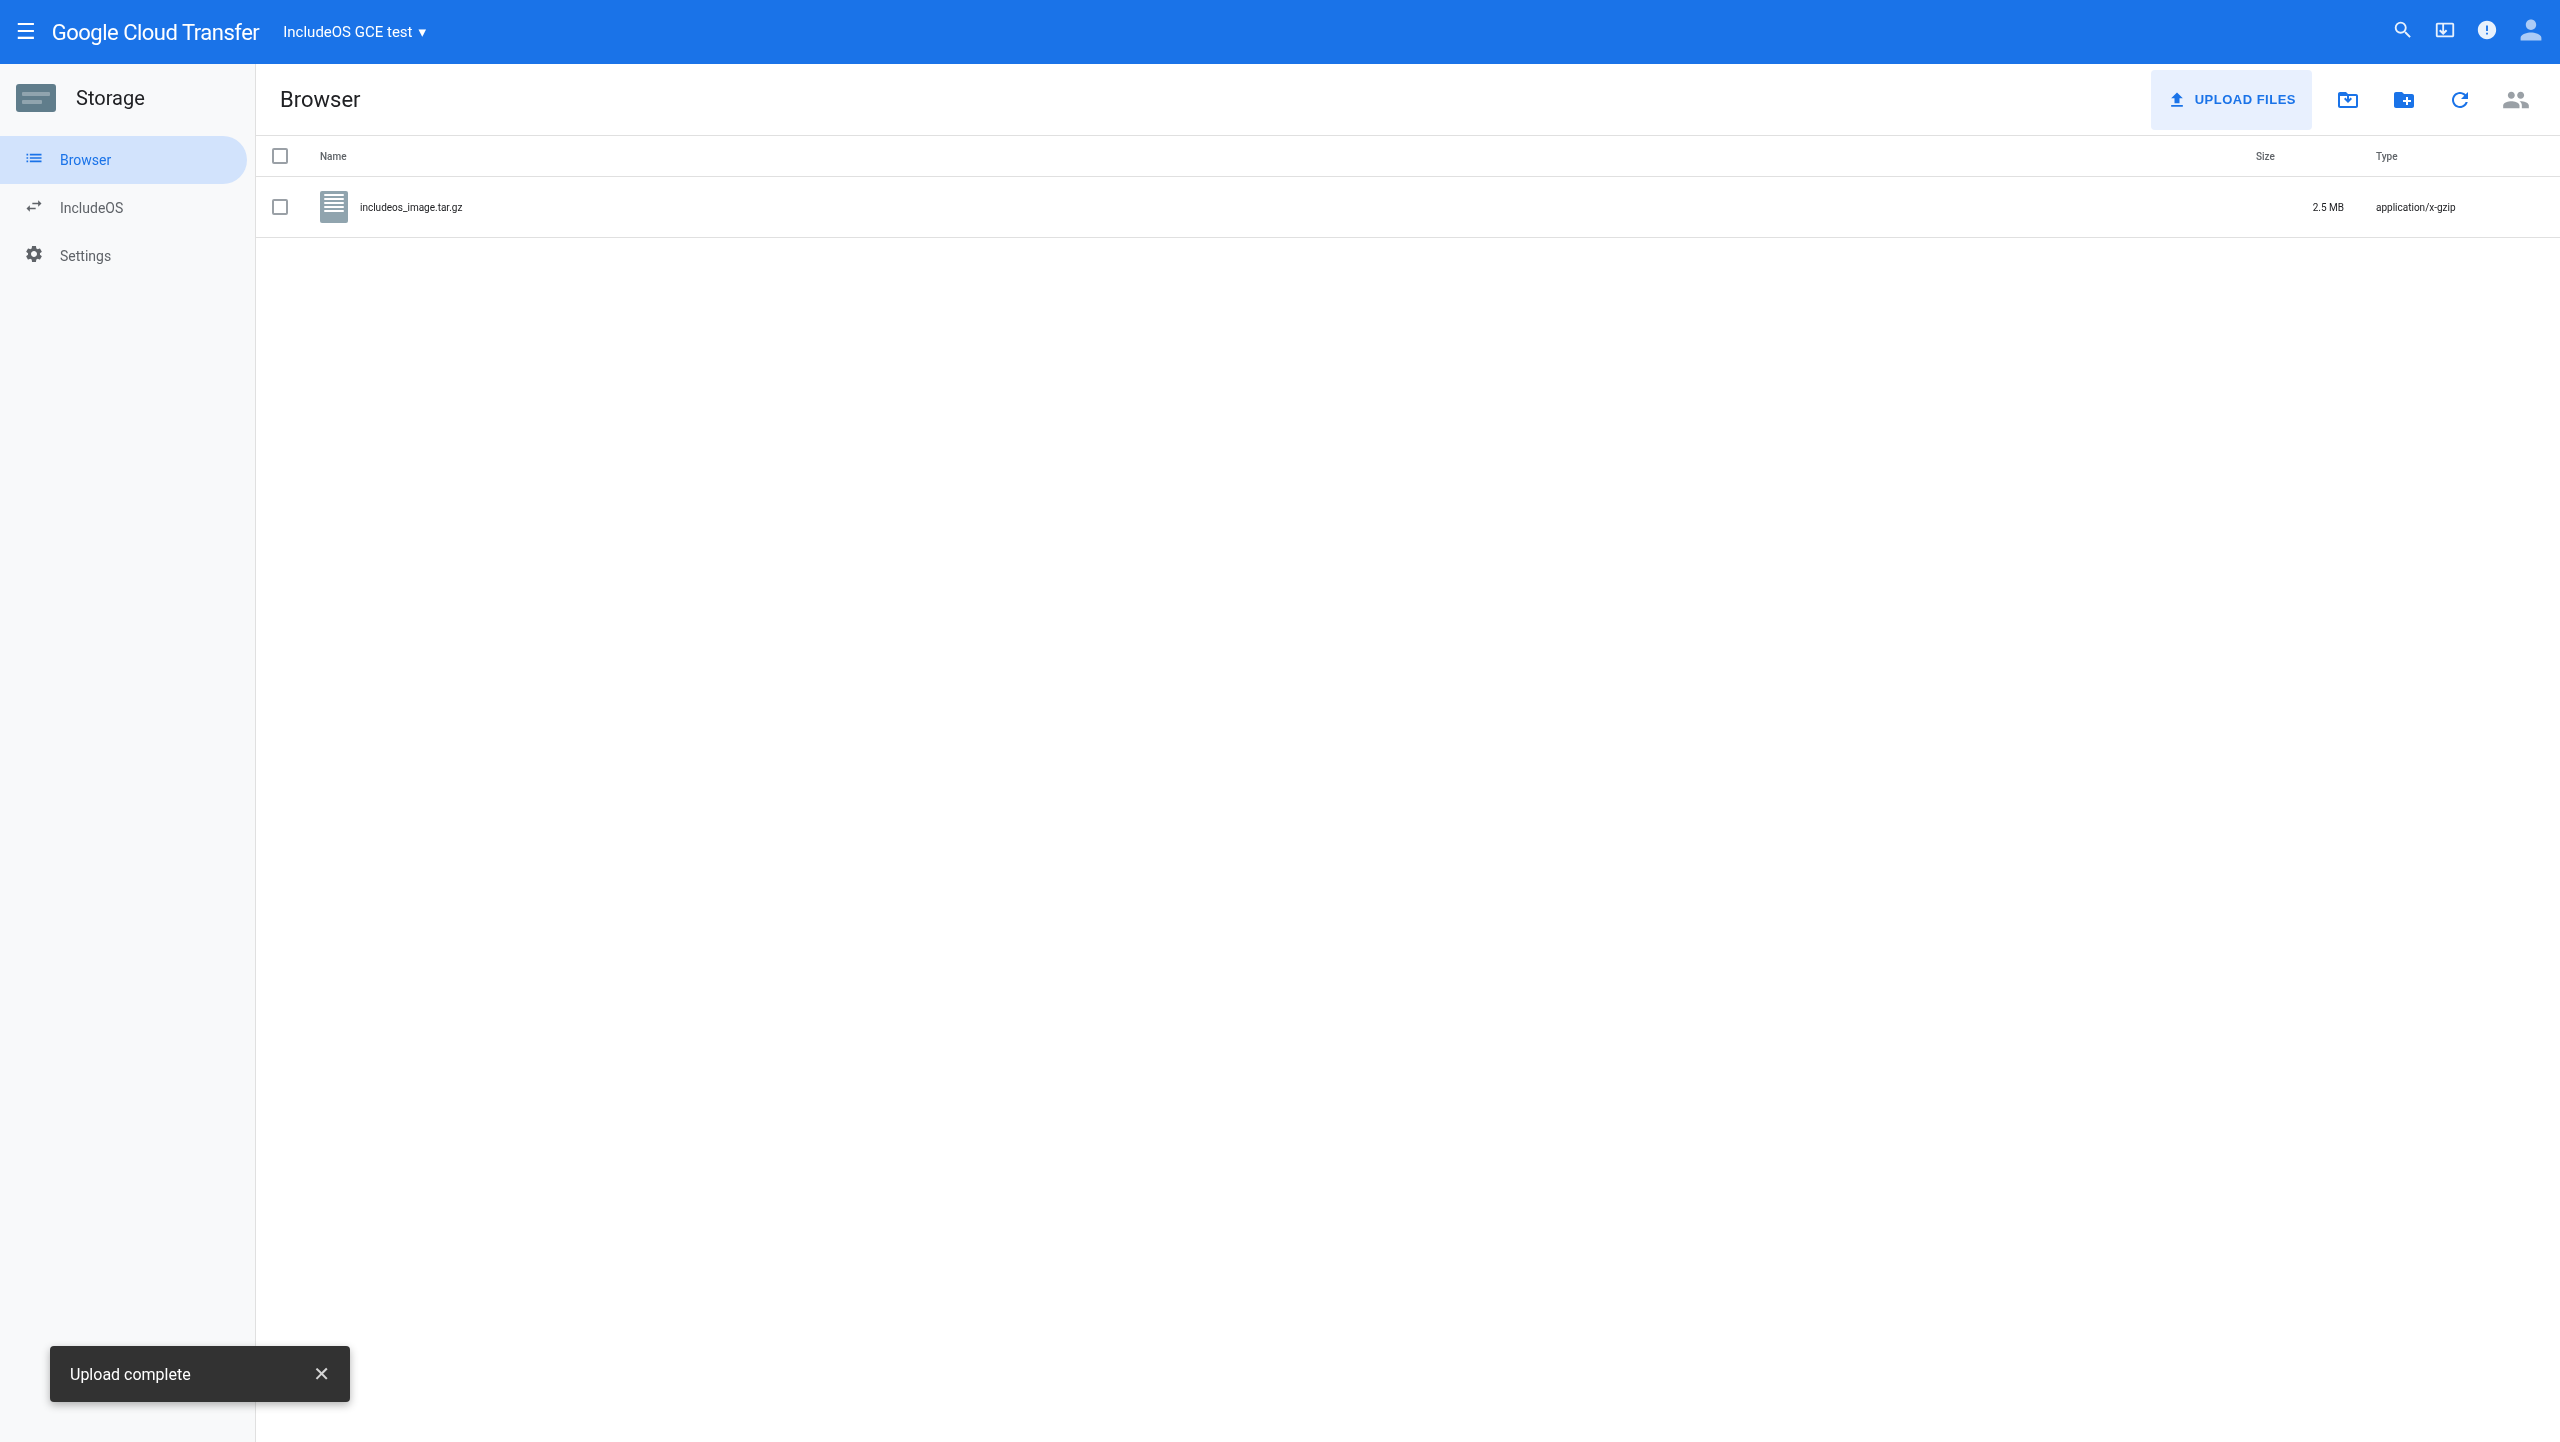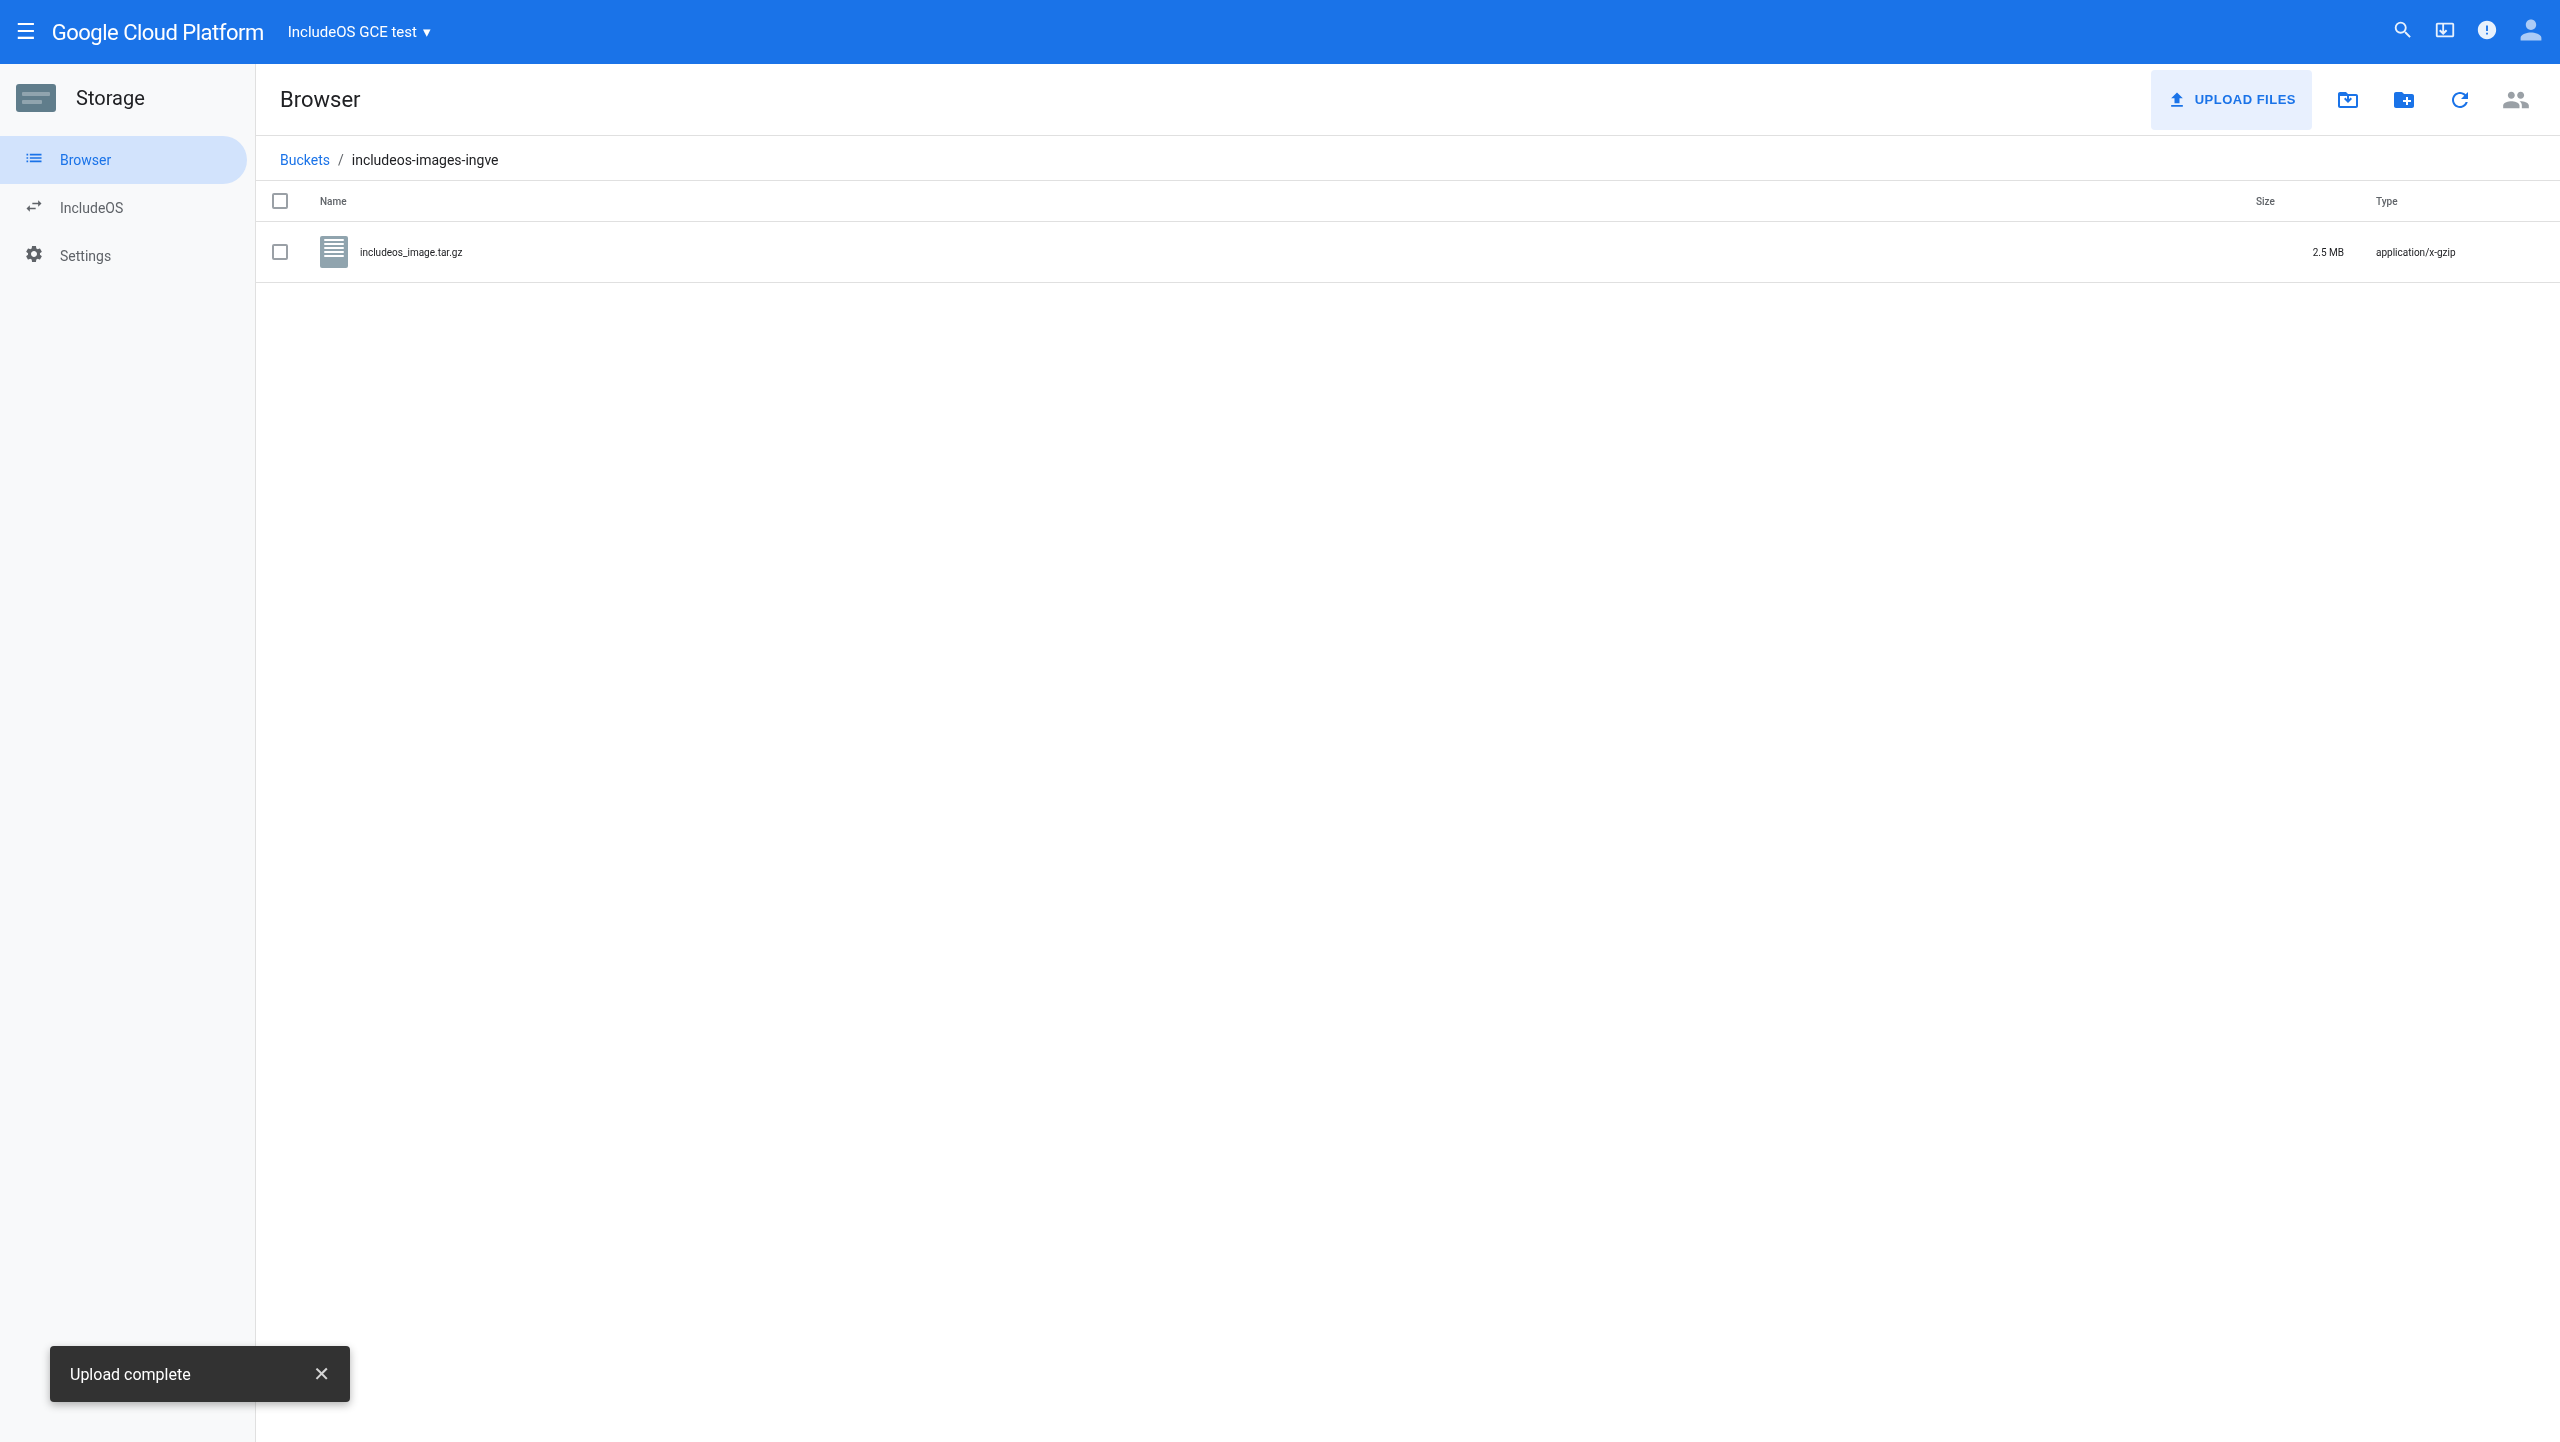--- a/index.html
+++ b/index.html
@@ -299,21 +299,21 @@
       border: none;
       padding: 0;
       margin-left: auto;
     }
   </style>
 </head>
 <body>
 
 <nav class="top-nav">
   <span class="nav-menu-icon">☰</span>
-  <span class="nav-title">Google Cloud Platform</span>
+  <span class="nav-title">Google Cloud Transfer</span>
   <div class="nav-project">
     <span>IncludeOS GCE test</span>
     <span>▾</span>
   </div>
   <div class="nav-right">
     <span class="nav-icon">
       <svg width="22" height="22" viewBox="0 0 24 24" fill="white">
           <path d="M15.5 14h-.79l-.28-.27A6.47 6.47 0 0 0 16 9.5 6.5 6.5 0 1 0 9.5 16c1.61 0 3.09-.59 4.23-1.57l.27.28v.79l5 4.99L20.49 19l-4.99-5zm-6 0C7.01 14 5 11.99 5 9.5S7.01 5 9.5 5 14 7.01 14 9.5 11.99 14 9.5 14z"></path>
         </svg>
     </span>
@@ -398,25 +398,20 @@
             <path d="M17.65 6.35C16.2 4.9 14.21 4 12 4c-4.42 0-7.99 3.58-7.99 8s3.57 8 7.99 8c3.73 0 6.84-2.55 7.73-6h-2.08c-.82 2.33-3.04 4-5.65 4-3.31 0-6-2.69-6-6s2.69-6 6-6c1.66 0 3.14.69 4.22 1.78L13 11h7V4l-2.35 2.35z"></path>
           </svg>
       </button>
       <button class="toolbar-icon-btn toolbar-people-icon" title="Edit bucket permissions">
         <svg width="28" height="28" viewBox="0 0 24 24" fill="#9aa0a6">
             <path d="M16 11c1.66 0 2.99-1.34 2.99-3S17.66 5 16 5c-1.66 0-3 1.34-3 3s1.34 3 3 3zm-8 0c1.66 0 2.99-1.34 2.99-3S9.66 5 8 5C6.34 5 5 6.34 5 8s1.34 3 3 3zm0 2c-2.33 0-7 1.17-7 3.5V19h14v-2.5c0-2.33-4.67-3.5-7-3.5zm8 0c-.29 0-.62.02-.97.05 1.16.84 1.97 1.97 1.97 3.45V19h6v-2.5c0-2.33-4.67-3.5-7-3.5z"></path>
           </svg>
       </button>
     </div>
 
-    <div class="breadcrumb-bar">
-      <a class="breadcrumb-link">Buckets</a>
-      <span class="breadcrumb-separator">/</span>
-      <span class="breadcrumb-current">includeos-images-ingve</span>
-    </div>
 
     <div style="overflow-y: auto; flex: 1;">
       <table class="file-table">
         <thead>
           <tr>
             <th>
               <div class="checkbox"></div>
             </th>
             <th class="name-col">Name</th>
             <th class="size-col">Size</th>

